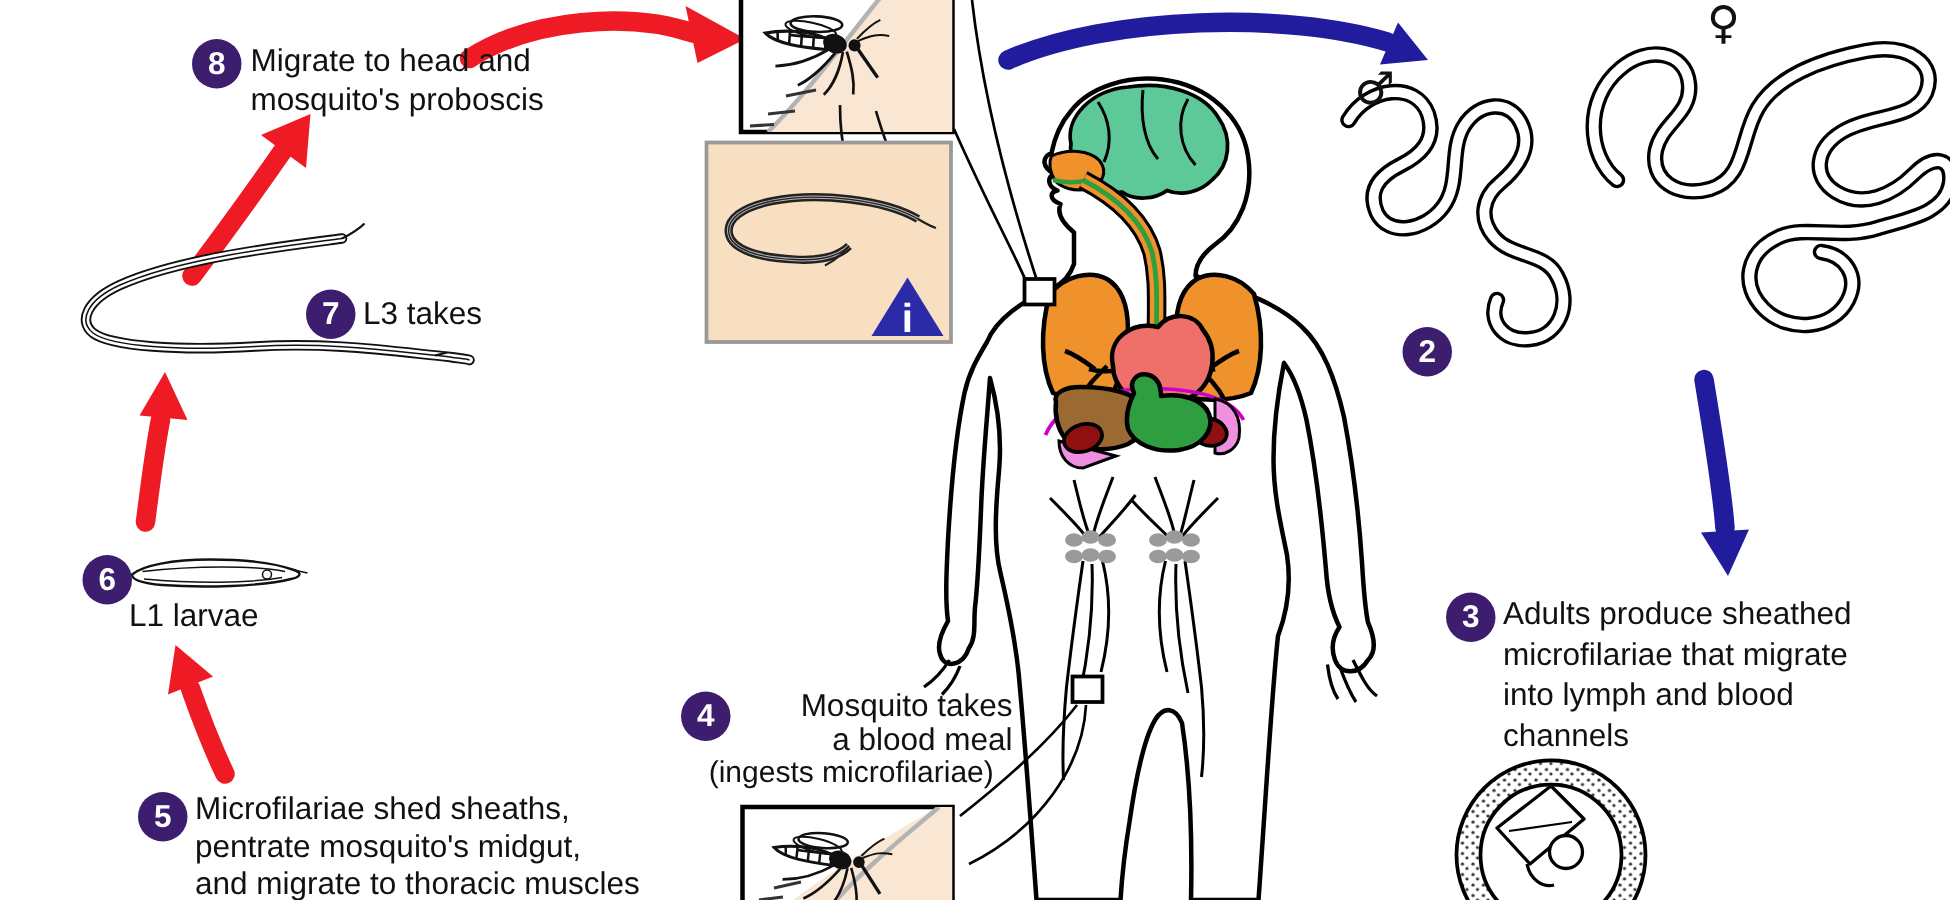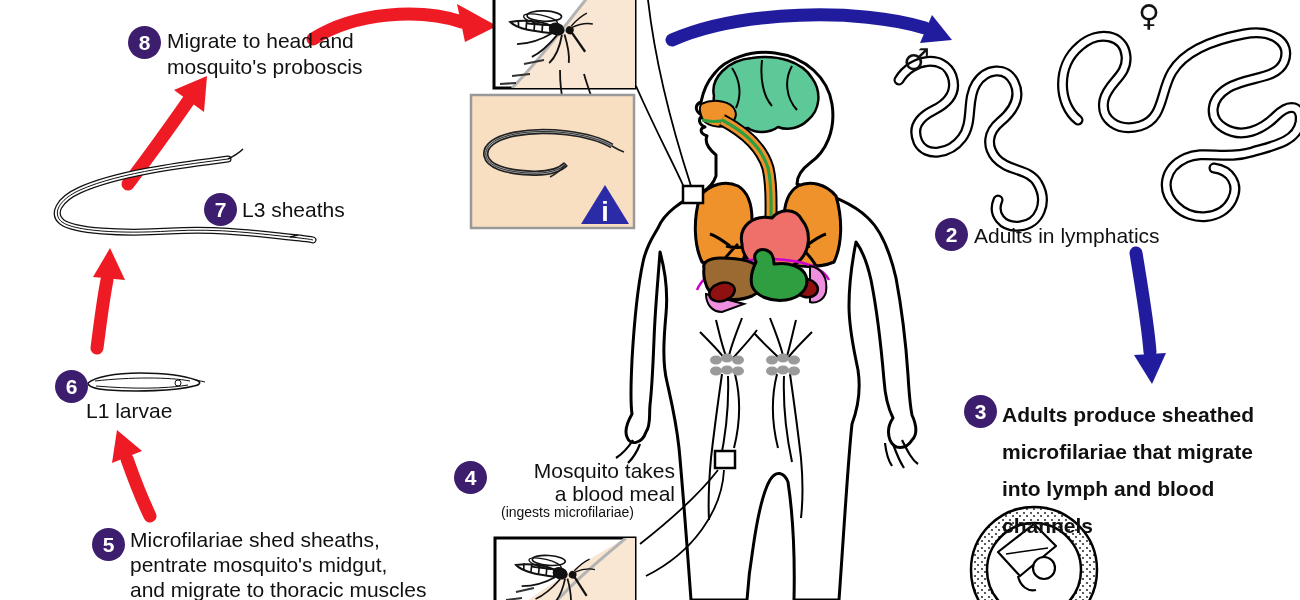--- a/index.html
+++ b/index.html
@@ -4,23 +4,23 @@
 <style>
   html,body{margin:0;padding:0;background:#fff;}
   .canvas{position:relative;width:1300px;height:600px;background:#fff;overflow:hidden;
           font-family:"Liberation Sans",sans-serif;color:#111;}
   .layer{position:absolute;left:0;top:0;}
   .badge{position:absolute;width:33px;height:33px;border-radius:50%;
          background:var(--c-purple,#3d1e6e);color:#fff;font-weight:bold;font-size:21px;
          display:flex;align-items:center;justify-content:center;z-index:5;}
   .lbl{position:absolute;font-size:21px;line-height:26px;white-space:pre-line;z-index:5;}
   .lbl.tight{line-height:25px;}
-  .lbl.wide{line-height:37px;font-weight:bold;}
+  .lbl.wide{line-height:27px;}
   .lbl.center{text-align:right;}
-  .sub{position:absolute;font-size:14px;z-index:5;}
+  .sub{position:absolute;font-size:20px;z-index:5;}
   .sym{position:absolute;font-size:30px;font-weight:600;z-index:5;
        font-family:"DejaVu Sans",sans-serif;}
   svg text.info-i{font-family:"Liberation Sans",sans-serif;font-weight:bold;font-size:27px;fill:#fff;}
   
   .st-red{stroke:var(--c-red,#ee1b24);}   .fl-red{fill:var(--c-red,#ee1b24);}
   .st-blue{stroke:var(--c-blue,#211c9e);} .fl-blue{fill:var(--c-blue,#211c9e);}
   .fl-info{fill:var(--c-info_blue,#2b2ba8);}
   .fl-peach{fill:var(--c-peach,#f8dfc2);}
   .fl-skin{fill:var(--c-skin,#f9e6d3);}
   .st-skinline{stroke:var(--c-skin_line,#b3b3b3);}
@@ -245,29 +245,28 @@
 <div class="badge" style="left:128px;top:26px">8</div>
 <div class="badge" style="left:204px;top:193px">7</div>
 <div class="badge" style="left:55px;top:370px">6</div>
 <div class="badge" style="left:92px;top:528px">5</div>
 <div class="badge" style="left:454px;top:461px">4</div>
 <div class="badge" style="left:935px;top:218px">2</div>
 <div class="badge" style="left:964px;top:395px">3</div>
 
 <div class="lbl" style="left:167px;top:28px">Migrate to head and
 mosquito's proboscis</div>
-<div class="lbl" style="left:242px;top:197px">L3 sheaths</div>
+<div class="lbl" style="left:242px;top:197px">L3 takes</div>
 <div class="lbl" style="left:86px;top:398px">L1 larvae</div>
 <div class="lbl tight" style="left:130px;top:527px">Microfilariae shed sheaths,
 pentrate mosquito's midgut,
 and migrate to thoracic muscles</div>
 <div class="lbl center" style="left:460px;top:459px;width:215px;line-height:23px">Mosquito takes
 a blood meal</div>
 <div class="sub" style="left:460px;top:504px;width:215px;text-align:center">(ingests microfilariae)</div>
-<div class="lbl" style="left:974px;top:223px">Adults in lymphatics</div>
 <div class="lbl wide" style="left:1002px;top:396px">Adults produce sheathed
 microfilariae that migrate
 into lymph and blood
 channels</div>
 
 <div class="sym" style="left:903px;top:42px">♂</div>
 <div class="sym" style="left:1138px;top:-2px">♀</div>
 
 </div>
 

